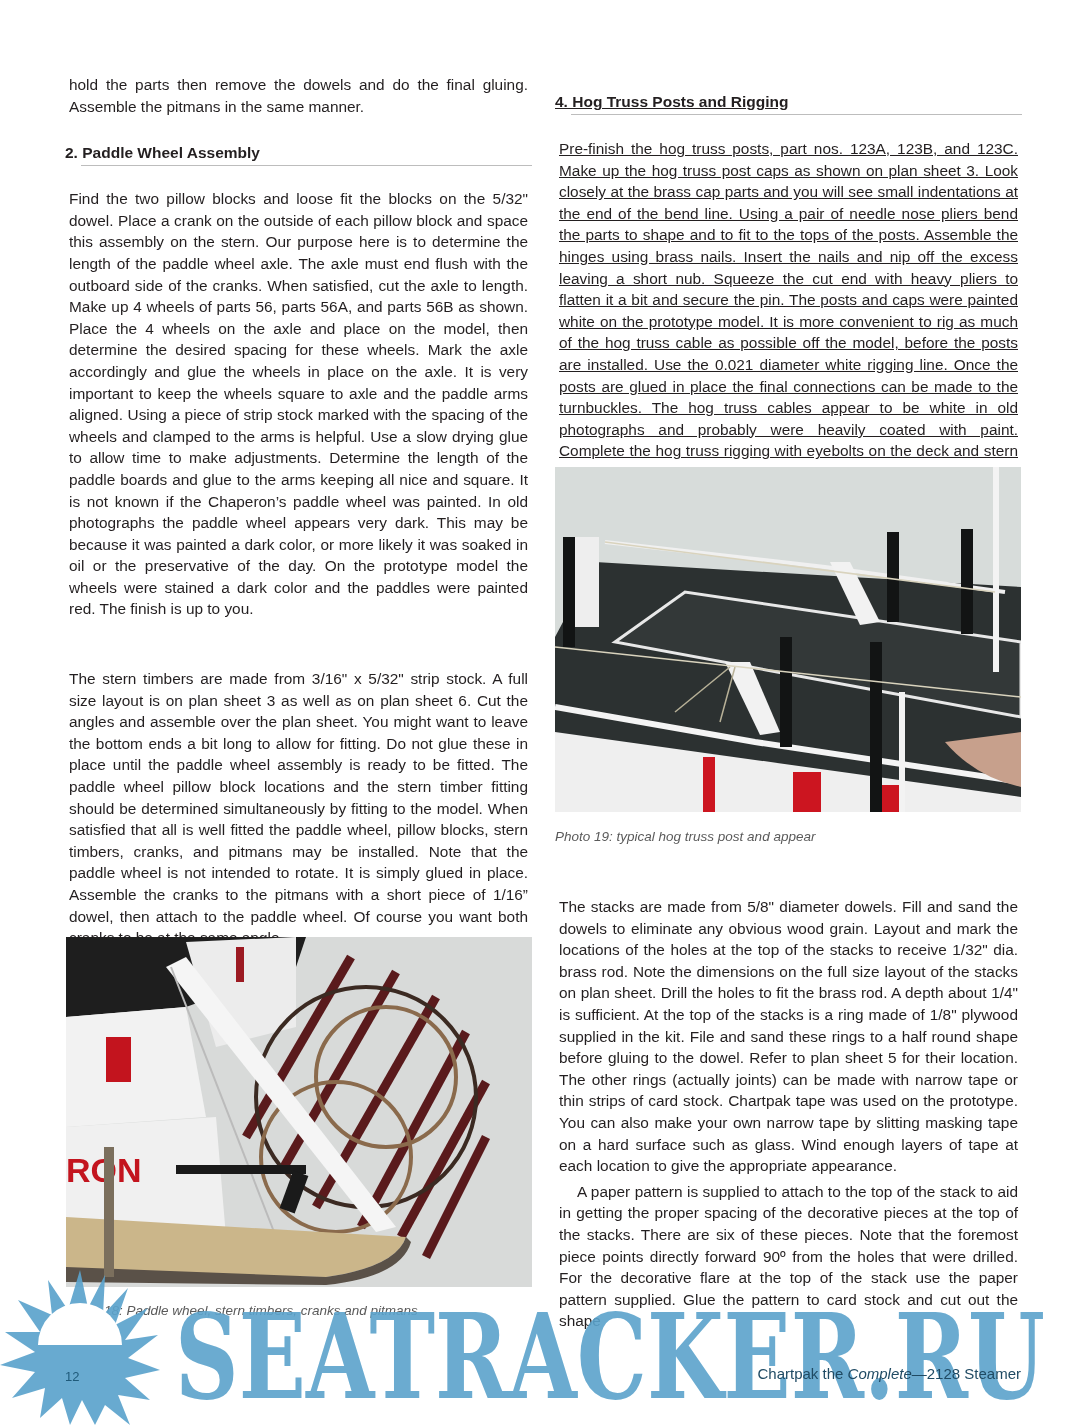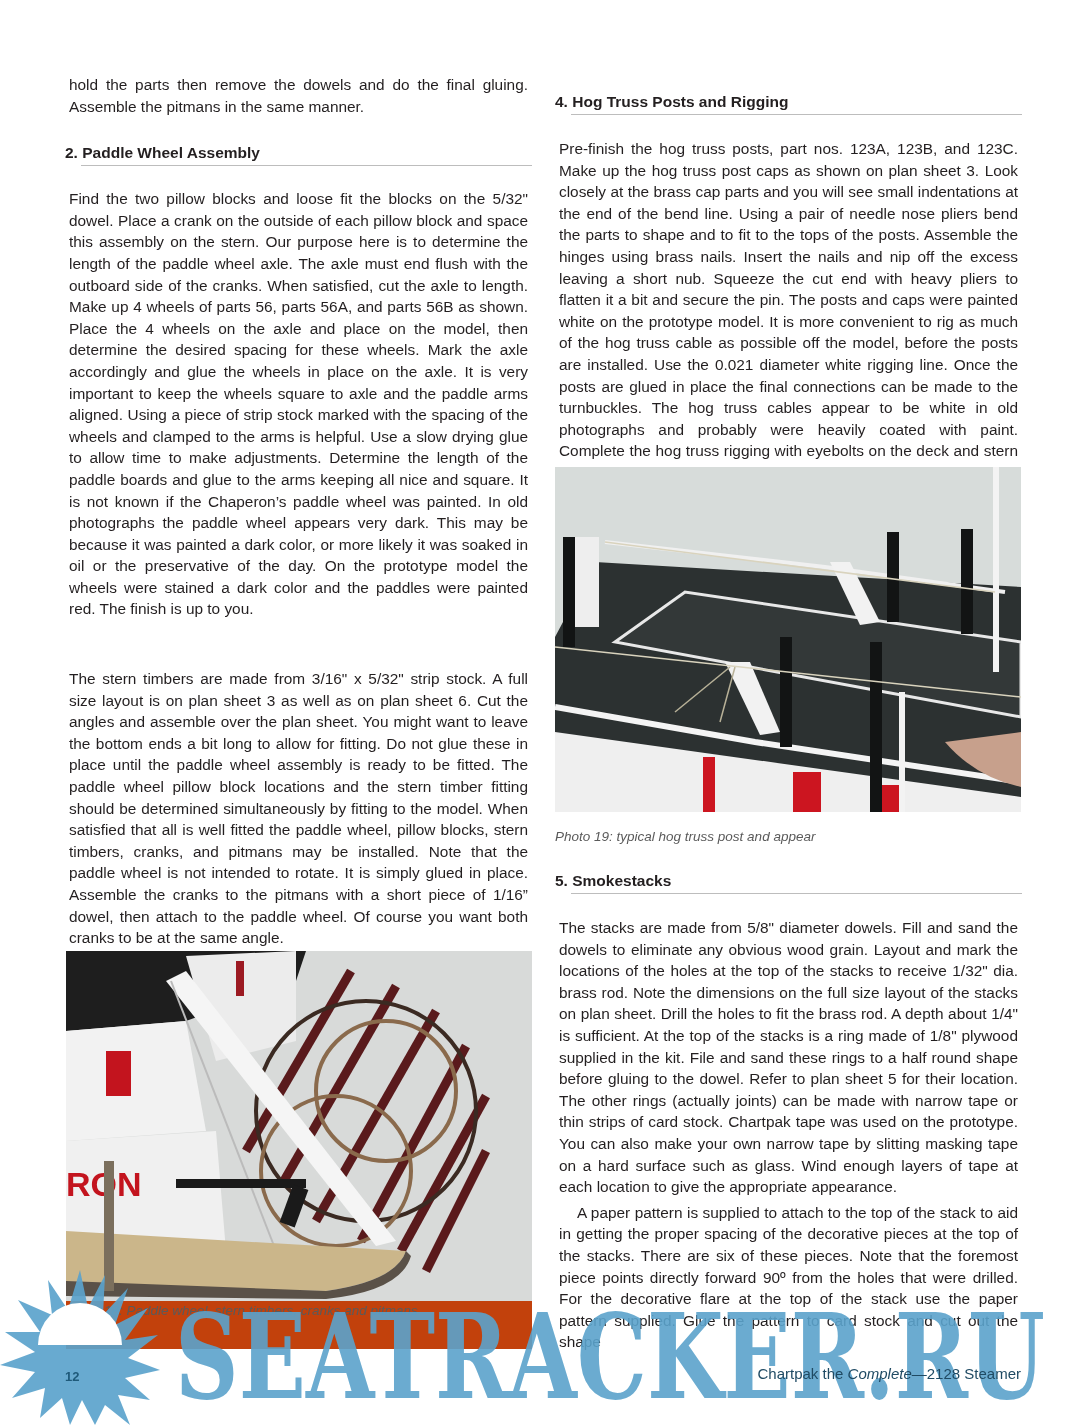--- a/index.html
+++ b/index.html
@@ -6,21 +6,21 @@
   body { width:1080px; height:1425px; background:#ffffff; position:relative; overflow:hidden;
          font-family:"Liberation Sans", "DejaVu Sans", sans-serif; color:#231f20; }
   .col { position:absolute; width:467px; font-size:15.4px; line-height:21.6px; text-align:justify; }
   .col p { margin:4px; hyphens:manual; }
   .col p.indent { text-indent:18px; }
   .h { font-weight:bold; font-size:15.5px; line-height:20px; margin:0; padding-bottom:1px;
        position:relative; }
   .h .rule { position:absolute; left:16px; right:0; bottom:-2px; height:1px; background:#bdbdbd; }
   .caption { position:absolute; font-style:italic; font-size:13.5px; color:#5a5a5a; }
   .photo { position:absolute; overflow:hidden; }
-  .footer-num { position:absolute; left:65px; top:1369px; font-weight:bold; font-size:13px; color:#1f5a7a; }
+  .footer-num { position:absolute; left:65px; top:1369px; font-weight:normal; font-size:13px; color:#1f5a7a; }
   .footer-title { position:absolute; right:59px; top:1365px; font-size:15px; color:#1f4a63; }
   .watermark { position:absolute; left:0; top:1270px; width:1080px; height:155px; pointer-events:none; }
 </style>
 </head>
 <body>
 
 <div class="col" style="left:65px; top:70px;">
   <p>hold the parts then remove the dowels and do the final gluing. Assemble the pitmans in the same manner.</p>
 
   <div style="height:22px"></div>
@@ -29,21 +29,21 @@
     <span class="rule"></span>
   </h3>
   <div style="height:20px"></div>
   <p>Find the two pillow blocks and loose fit the blocks on the 5/32" dowel. Place a crank on the outside of each pillow block and space this assembly on the stern. Our purpose here is to determine the length of the paddle wheel axle. The axle must end flush with the outboard side of the cranks. When satisfied, cut the axle to length. Make up 4 wheels of parts 56, parts 56A, and parts 56B as shown. Place the 4 wheels on the axle and place on the model, then determine the desired spacing for these wheels. Mark the axle accordingly and glue the wheels in place on the axle. It is very important to keep the wheels square to axle and the paddle arms aligned. Using a piece of strip stock marked with the spacing of the wheels and clamped to the arms is helpful. Use a slow drying glue to allow time to make adjustments. Determine the length of the paddle boards and glue to the arms keeping all nice and square. It is not known if the Chaperon’s paddle wheel was painted. In old photographs the paddle wheel appears very dark. This may be because it was painted a dark color, or more likely it was soaked in oil or the preservative of the day. On the prototype model the wheels were stained a dark color and the paddles were painted red. The finish is up to you.</p>
 
   <div style="height:20px"></div>
   <div style="height:20px"></div>
   <p>The stern timbers are made from 3/16" x 5/32" strip stock. A full size layout is on plan sheet 3 as well as on plan sheet 6. Cut the angles and assemble over the plan sheet. You might want to leave the bottom ends a bit long to allow for fitting. Do not glue these in place until the paddle wheel assembly is ready to be fitted. The paddle wheel pillow block locations and the stern timber fitting should be determined simultaneously by fitting to the model. When satisfied that all is well fitted the paddle wheel, pillow blocks, stern timbers, cranks, and pitmans may be installed. Note that the paddle wheel is not intended to rotate. It is simply glued in place. Assemble the cranks to the pitmans with a short piece of 1/16” dowel, then attach to the paddle wheel. Of course you want both cranks to be at the same angle.</p>
 </div>
 
-<div class="photo" style="left:66px; top:937px; width:466px; height:398px; background:#c2410c;margin-top:14px;">
+<div class="photo" style="left:66px; top:937px; width:466px; height:350px; background:#c2410c;">
   <svg width="466" height="350" viewBox="0 0 466 350">
     <rect width="466" height="350" fill="#d8dad9"></rect>
 
     <polygon points="0,0 240,0 230,30 120,70 0,80" fill="#1e1e1e"></polygon>
 
     <polygon points="0,80 120,70 140,180 0,190" fill="#f2f2f2"></polygon>
     <rect x="40" y="100" width="25" height="45" fill="#c3141e"></rect>
     <polygon points="120,5 230,0 230,90 150,110" fill="#ececec"></polygon>
     <rect x="170" y="10" width="8" height="35" fill="#9c1a22"></rect>
 
@@ -68,21 +68,21 @@
     <rect x="110" y="228" width="130" height="9" fill="#1a1a1a"></rect>
     <rect x="220" y="235" width="16" height="40" fill="#1a1a1a" transform="rotate(20 228 255)"></rect>
 
     <path d="M0,280 L340,300 Q330,330 260,340 L0,335 Z" fill="#cbb68a"></path>
     <path d="M0,330 L260,340 Q330,330 340,300 L345,305 Q335,340 260,348 L0,345 Z" fill="#5a5148"></path>
     <rect x="38" y="210" width="10" height="130" fill="#7b6f5d"></rect>
   </svg>
 </div>
 <div class="caption" style="left:65px; top:1303px;">Photo 18: Paddle wheel, stern timbers, cranks and pitmans</div>
 
-<div class="col" style="left:555px; top:92px;">
+<div class="col" style="left:555px; top:92px;text-decoration:underline;">
   <h3 class="h">
     <span>4. Hog Truss Posts and Rigging</span>
     <span class="rule"></span>
   </h3>
   <div style="height:21px"></div>
   <p>Pre-finish the hog truss posts, part nos. 123A, 123B, and 123C. Make up the hog truss post caps as shown on plan sheet 3. Look closely at the brass cap parts and you will see small indentations at the end of the bend line. Using a pair of needle nose pliers bend the parts to shape and to fit to the tops of the posts. Assemble the hinges using brass nails. Insert the nails and nip off the excess leaving a short nub. Squeeze the cut end with heavy pliers to flatten it a bit and secure the pin. The posts and caps were painted white on the prototype model. It is more convenient to rig as much of the hog truss cable as possible off the model, before the posts are installed. Use the 0.021 diameter white rigging line. Once the posts are glued in place the final connections can be made to the turnbuckles. The hog truss cables appear to be white in old photographs and probably were heavily coated with paint. Complete the hog truss rigging with eyebolts on the deck and stern as shown.</p>
 </div>
 
 <div class="photo" style="left:555px; top:467px; width:466px; height:345px;">
   <svg width="466" height="345" viewBox="0 0 466 345">
@@ -116,24 +116,20 @@
     <line x1="180" y1="200" x2="165" y2="255" stroke="#b8b198" stroke-width="1.5"></line>
     <line x1="0" y1="180" x2="466" y2="230" stroke="#d9d3bd" stroke-width="1.5"></line>
     <line x1="50" y1="75" x2="440" y2="125" stroke="#d9d3bd" stroke-width="1.5"></line>
 
     <path d="M390,275 L466,265 L466,320 Q420,310 390,275 Z" fill="#c7a08c"></path>
   </svg>
 </div>
 <div class="caption" style="left:555px; top:829px;">Photo 19: typical hog truss post and appear</div>
 
 <div class="col" style="left:555px; top:871px;">
-  <h3 class="h">
-    <span>5. Smokestacks</span>
-    <span class="rule"></span>
-  </h3>
   <div style="height:21px"></div>
   <p>The stacks are made from 5/8" diameter dowels. Fill and sand the dowels to eliminate any obvious wood grain. Layout and mark the locations of the holes at the top of the stacks to receive 1/32" dia. brass rod. Note the dimensions on the full size layout of the stacks on plan sheet. Drill the holes to fit the brass rod. A depth about 1/4" is sufficient. At the top of the stacks is a ring made of 1/8" plywood supplied in the kit. File and sand these rings to a half round shape before gluing to the dowel. Refer to plan sheet 5 for their location. The other rings (actually joints) can be made with narrow tape or thin strips of card stock. Chartpak tape was used on the prototype. You can also make your own narrow tape by slitting masking tape on a hard surface such as glass. Wind enough layers of tape at each location to give the appropriate appearance.</p>
   <p class="indent">A paper pattern is supplied to attach to the top of the stack to aid in getting the proper spacing of the decorative pieces at the top of the stacks. There are six of these pieces. Note that the foremost piece points directly forward 90º from the holes that were drilled. For the decorative flare at the top of the stack use the paper pattern supplied. Glue the pattern to card stock and cut out the shape</p>
 </div>
 
 <svg class="watermark" viewBox="0 0 1080 155">
   <g fill="#5ba3cc" opacity="0.92">
     <polygon points="80,0 88,38 105,5 103,45 128,18 115,55 148,38 125,70 158,65 128,88 160,100 125,108 150,130 118,125 130,155 105,135 95,155 82,130 70,155 62,128 40,148 45,118 12,128 35,102 0,95 35,82 5,62 40,62 18,30 52,45 48,10 68,40"></polygon>
   </g>
   <path d="M38,75 A42,42 0 0 1 122,75 Z" fill="#ffffff"></path>

